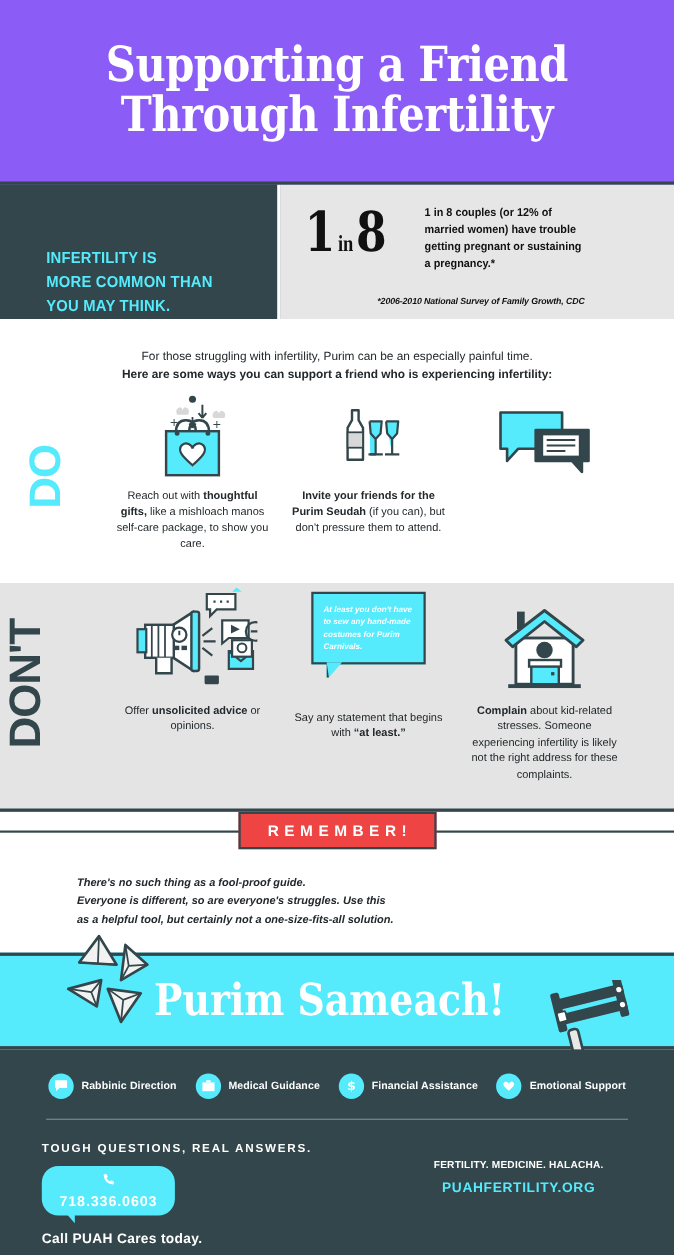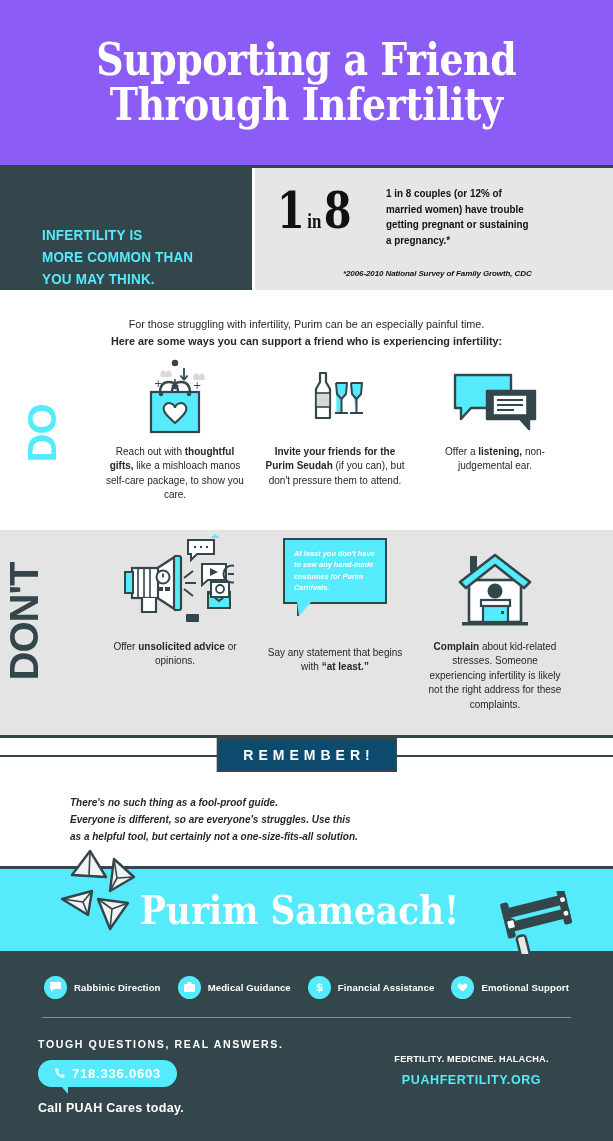--- a/index.html
+++ b/index.html
@@ -71,21 +71,21 @@
   .card { width:150px; text-align:center; }
   .card .art { height:80px; display:flex; align-items:flex-end; justify-content:center; }
   .card .cap { font-size:10px; line-height:1.45; margin-top:10px; padding:0 4px; }
   .card .cap b { font-weight:bold; }
   .section.dont .card .art { height:100px; }
   
   .remember-wrap { position:relative; height:50px; }
   .rule { position:absolute; top:17px; left:0; right:0; height:2px; background:#33464b; }
   .badge {
     position:absolute; top:0; left:50%; transform:translateX(-50%);
-    background:#0c4a6e; border:2px solid #33464b; color:#ffffff;
+    background:#ef4444; border:2px solid #33464b; color:#ffffff;
     font-weight:bold; font-size:14px; letter-spacing:5px;
     padding:7px 20px 7px 25px;
   }
   .remember-body { padding:6px 70px 20px; }
   .remember-body p {
     font-size:10px; font-style:italic; font-weight:bold; line-height:1.72;
   }
   
   .purim {
     background:#55ebfc; height:88px; position:relative;
@@ -108,21 +108,21 @@
   .svc-label { color:#ffffff; font-size:9.6px; font-weight:bold; letter-spacing:0.1px; }
   .divider { height:1px; background:#7d9094; margin:18px 4px 0; }
   .foot-cols { display:flex; margin-top:20px; }
   .foot-left { width:330px; }
   .tq {
     color:#ffffff; font-weight:bold; font-size:10.6px; letter-spacing:1.6px;
   }
   .phone-pill {
     display:inline-flex; align-items:center; gap:6px; background:#55ebfc;
     color:#ffffff; font-weight:bold; font-size:13px; letter-spacing:0.8px;
-    padding:6px 16px; border-radius:15px; margin-top:10px; position:relative;
+    padding:6px 16px; border-radius:15px; margin-top:10px; position:relative;flex-direction:column;
   }
   .phone-pill:after {
     content:""; position:absolute; left:22px; bottom:-7px;
     border-left:8px solid transparent; border-right:0 solid transparent;
     border-top:9px solid #55ebfc;
   }
   .call { color:#ffffff; font-weight:bold; font-size:12.5px; margin-top:14px; letter-spacing:0.3px; }
   .foot-right { flex:1; text-align:center; padding-top:2px; }
   .puah-logo {
     color:#ffffff; font-family:"DejaVu Serif", serif; font-weight:bold;
@@ -226,23 +226,20 @@
     </div>
 
     <div class="card">
       <div class="art">
         <svg width="92" height="64" viewBox="0 0 92 64">
           <path d="M6 4 h56 v33 h-40 l-10 11 v-11 h-6 z" fill="#55ebfc" stroke="#33464b" stroke-width="2.4" stroke-linejoin="round"></path>
           <path d="M38 20 h48 v28 h-6 v10 l-9-10 h-33 z" fill="#33464b" stroke="#33464b" stroke-width="2.4" stroke-linejoin="round"></path>
           <rect x="44" y="24" width="34" height="20" fill="#ffffff" stroke="#33464b" stroke-width="1.6"></rect>
           <path d="M48 29 h26 M48 34 h26 M48 39 h17" stroke="#33464b" stroke-width="1.8"></path>
         </svg>
-      </div>
-      <div class="cap">
-        Offer a <b>listening,</b> non-judgemental ear.
       </div>
     </div>
   </div>
 </div>
 
 <div class="section dont">
   <div class="vlabel dont">DON'T</div>
   <div class="cards">
 
     <div class="card">

